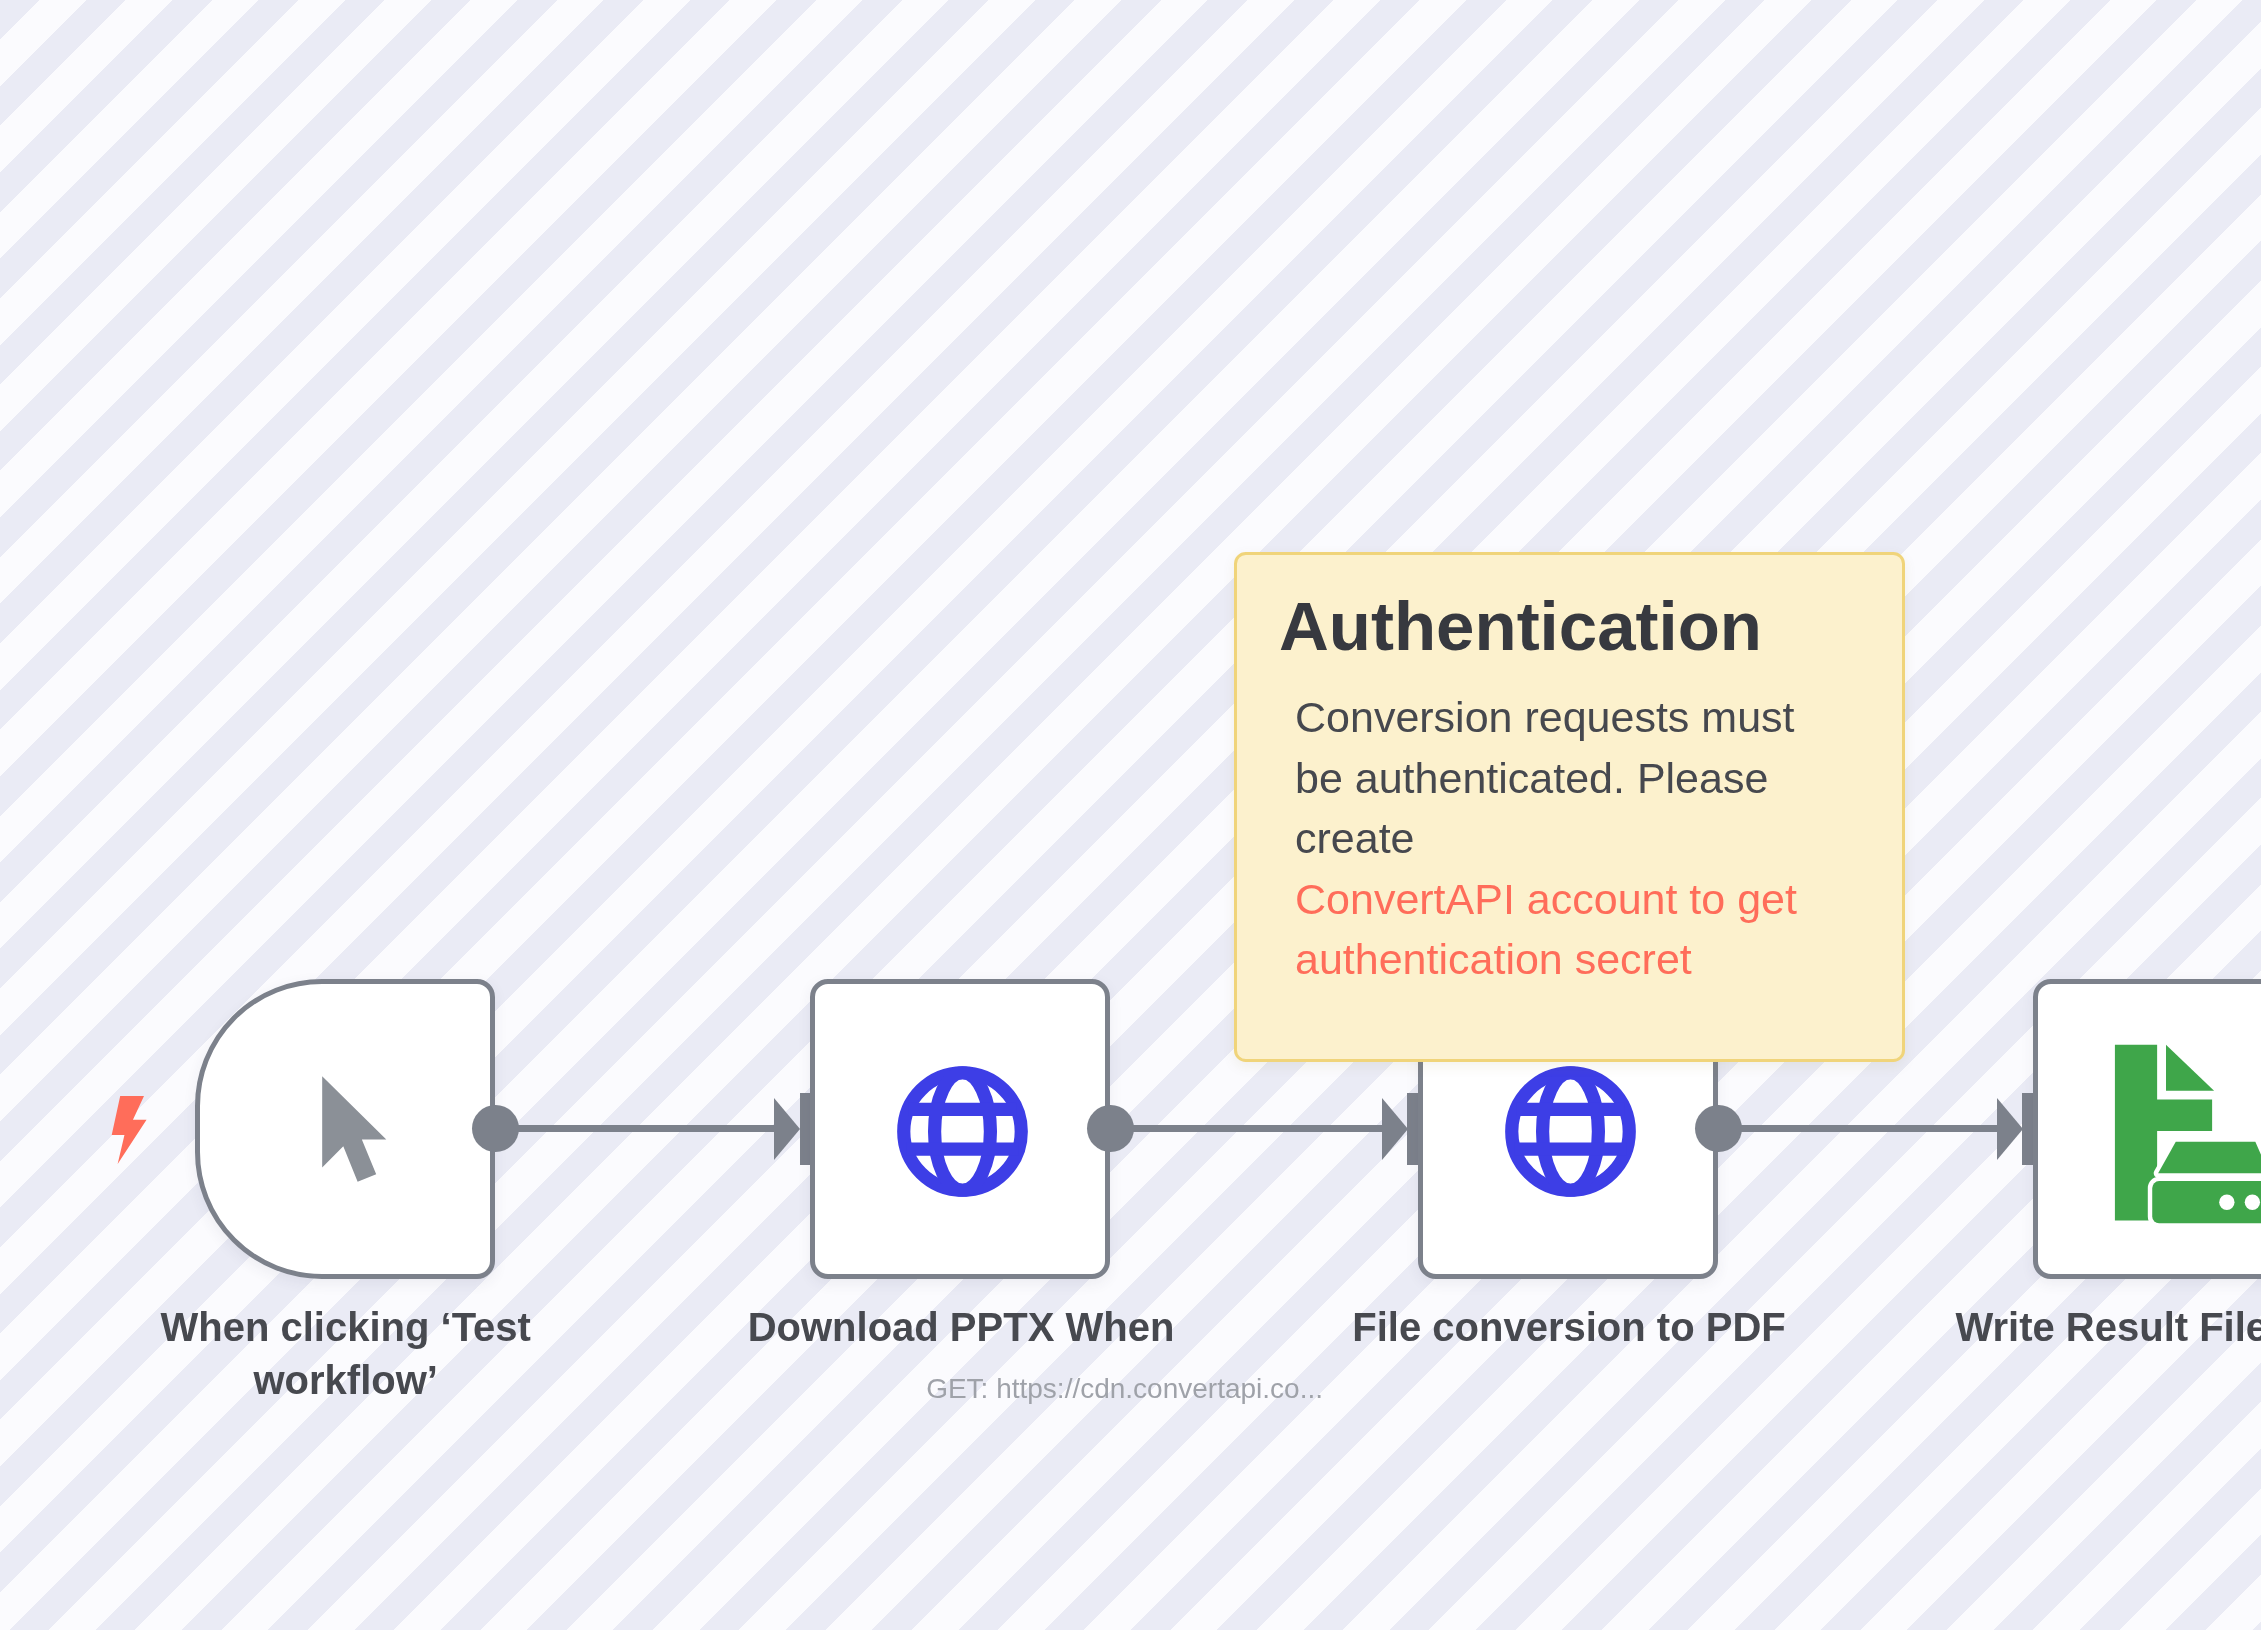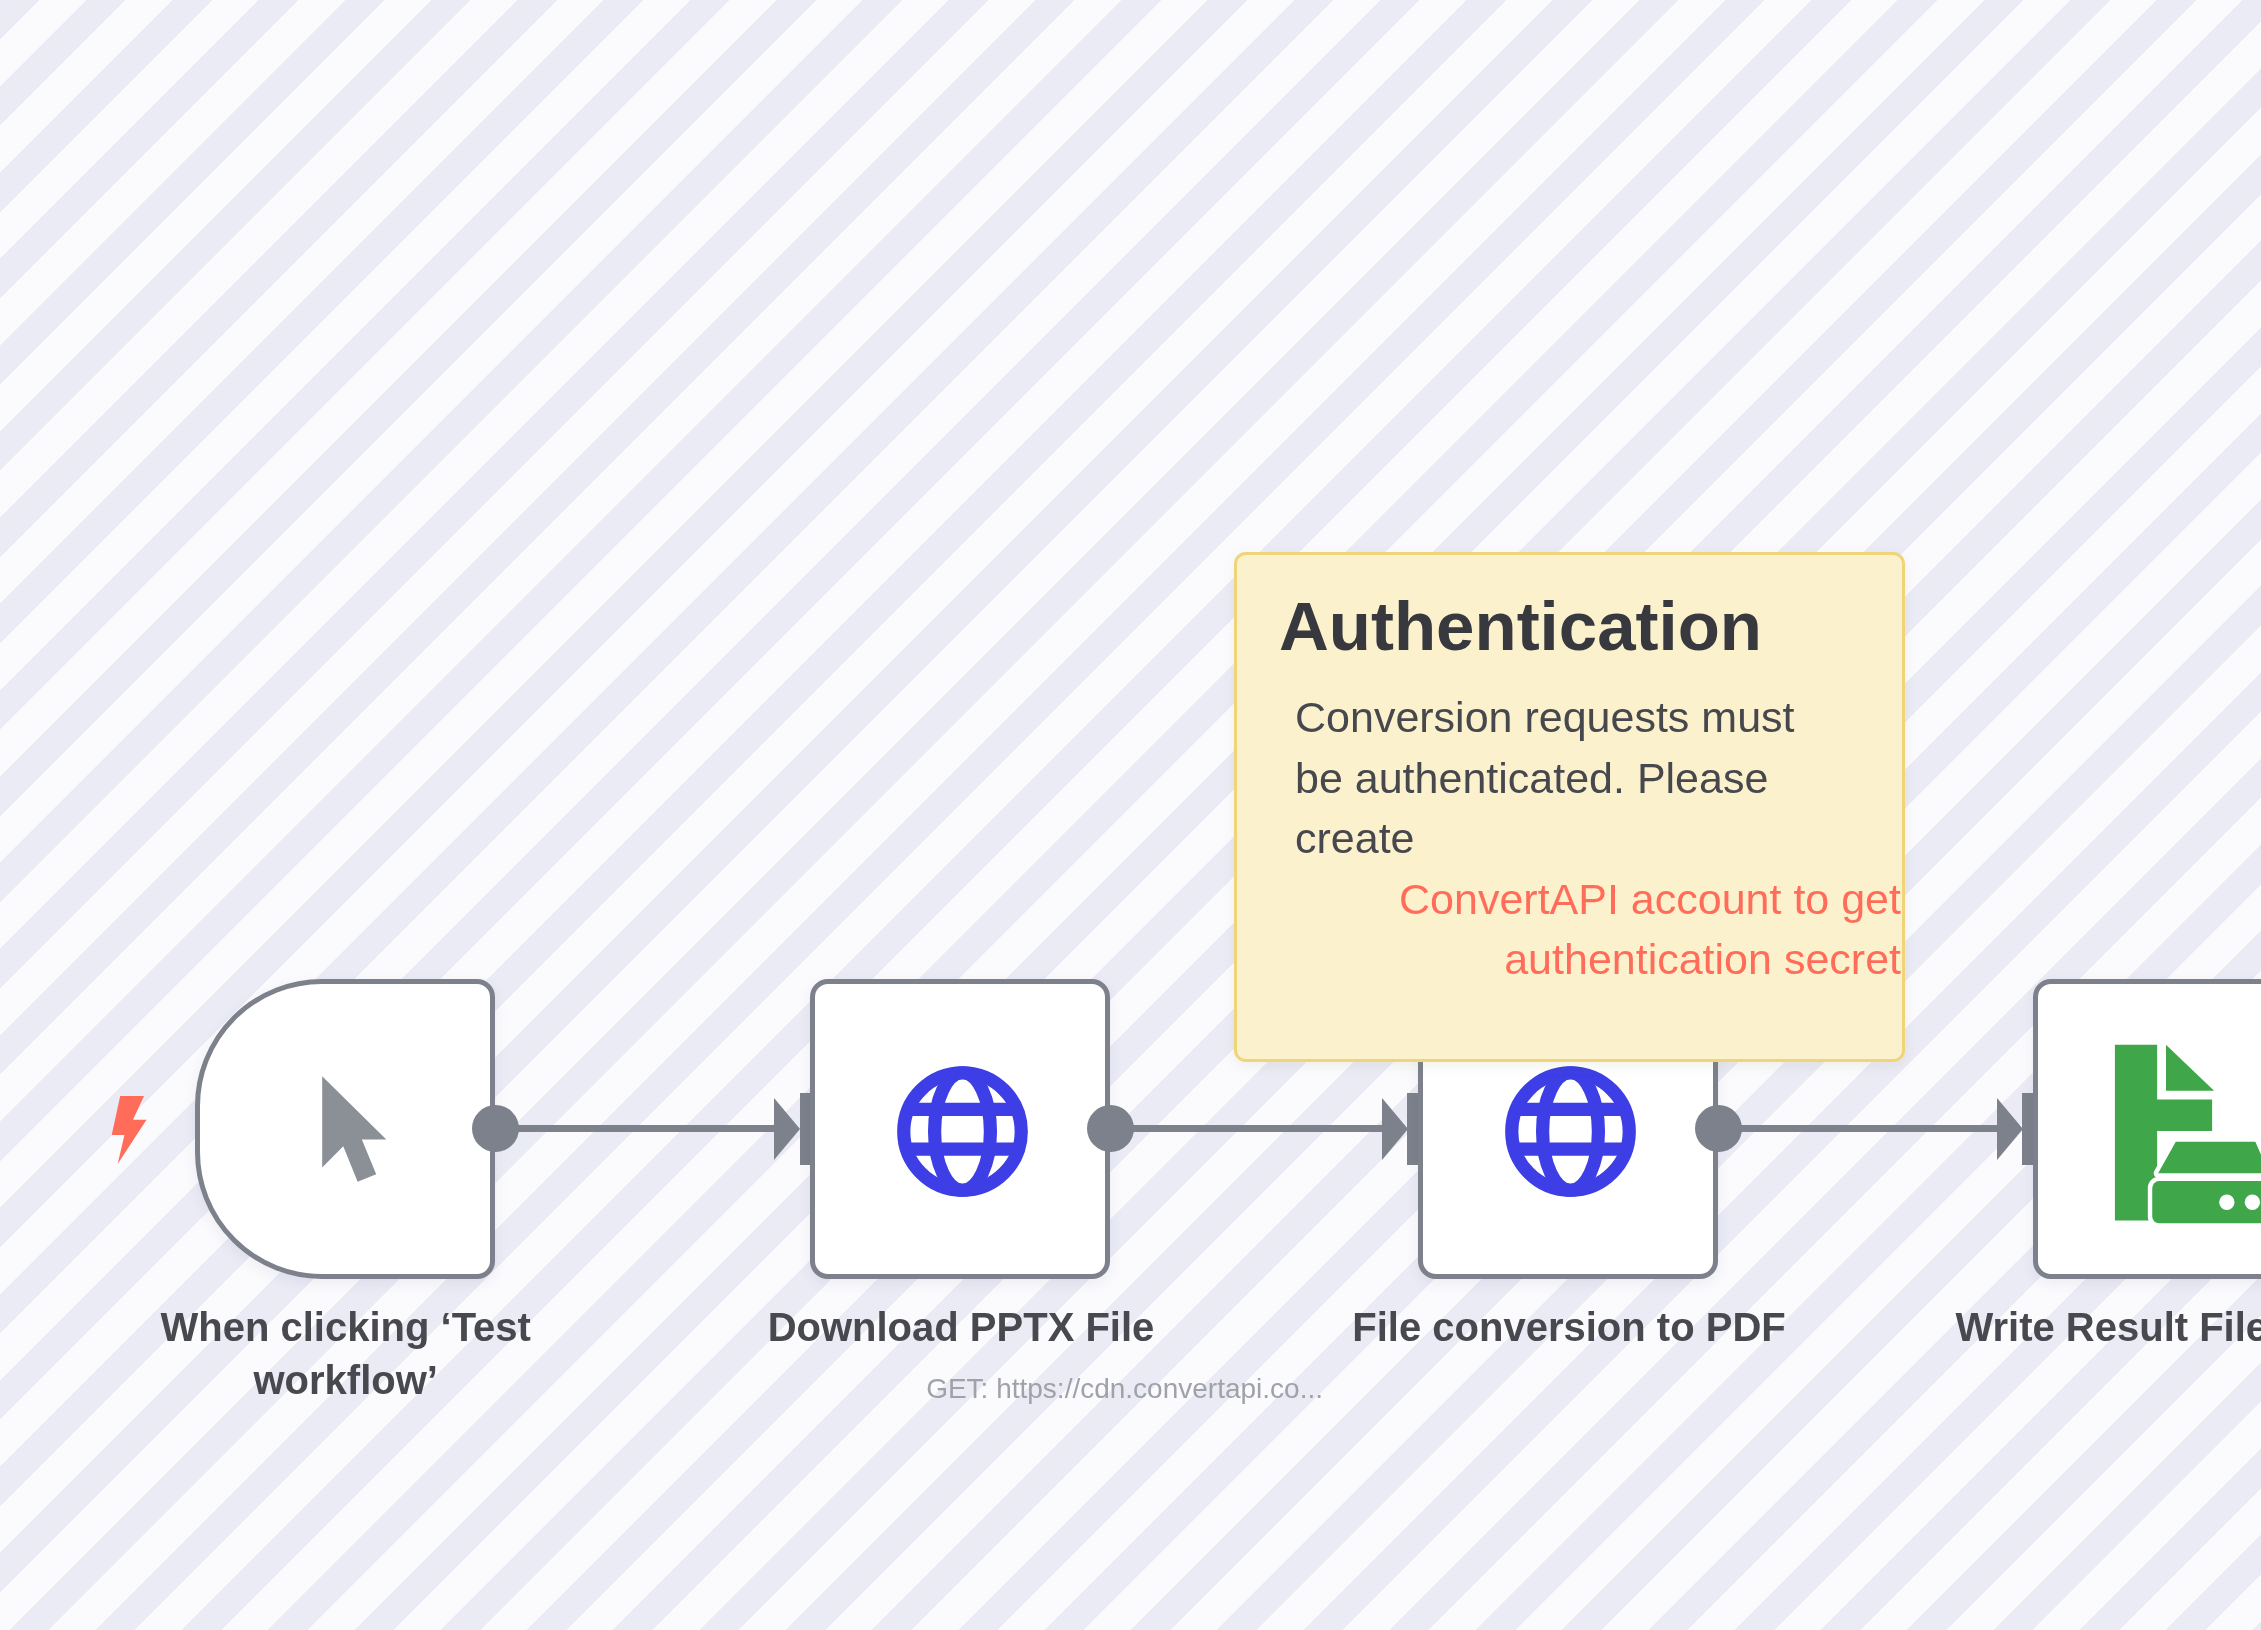--- a/index.html
+++ b/index.html
@@ -116,21 +116,20 @@
     width: 606px;
     font-size: 43px;
     line-height: 61px;
     font-weight: 400;
     color: #46484e;
     white-space: nowrap;
     margin-left: 16px;
   }
   .note-line.link {
     color: #ff6d5a;
-    text-align: right;
   }
   .bolt {
     position: absolute;
     left: 106px;
     top: 1096px;
   }
 </style>
 </head>
 <body>
 
@@ -160,21 +159,21 @@
       <g fill="none" stroke="#3d3ee6" stroke-width="9">
         <circle cx="48" cy="48" r="40"></circle>
         <ellipse cx="48" cy="48" rx="19" ry="40"></ellipse>
         <line x1="11" y1="33" x2="85" y2="33"></line>
         <line x1="10" y1="60" x2="86" y2="60"></line>
       </g>
     </svg>
   </div>
   <div class="out-dot" style="left:1087px"></div>
   <div class="node-label" style="left:599px">
-    <div>Download PPTX File</div>
+    <div>Download PPTX When</div>
   </div>
   <div class="node-sub" style="left:599px">GET: https://cdn.convertapi.co...</div>
 
   <div class="conn-line" style="left:1124px; width:259px"></div>
   <div class="in-tri" style="left:1382px"></div>
   <div class="in-bar" style="left:1407px"></div>
 
   <div class="node" style="left:1418px">
     <svg class="node-icon" style="left:77px; top:77px" width="141" height="141" viewBox="0 0 96 96">
       <g fill="none" stroke="#3d3ee6" stroke-width="9">

